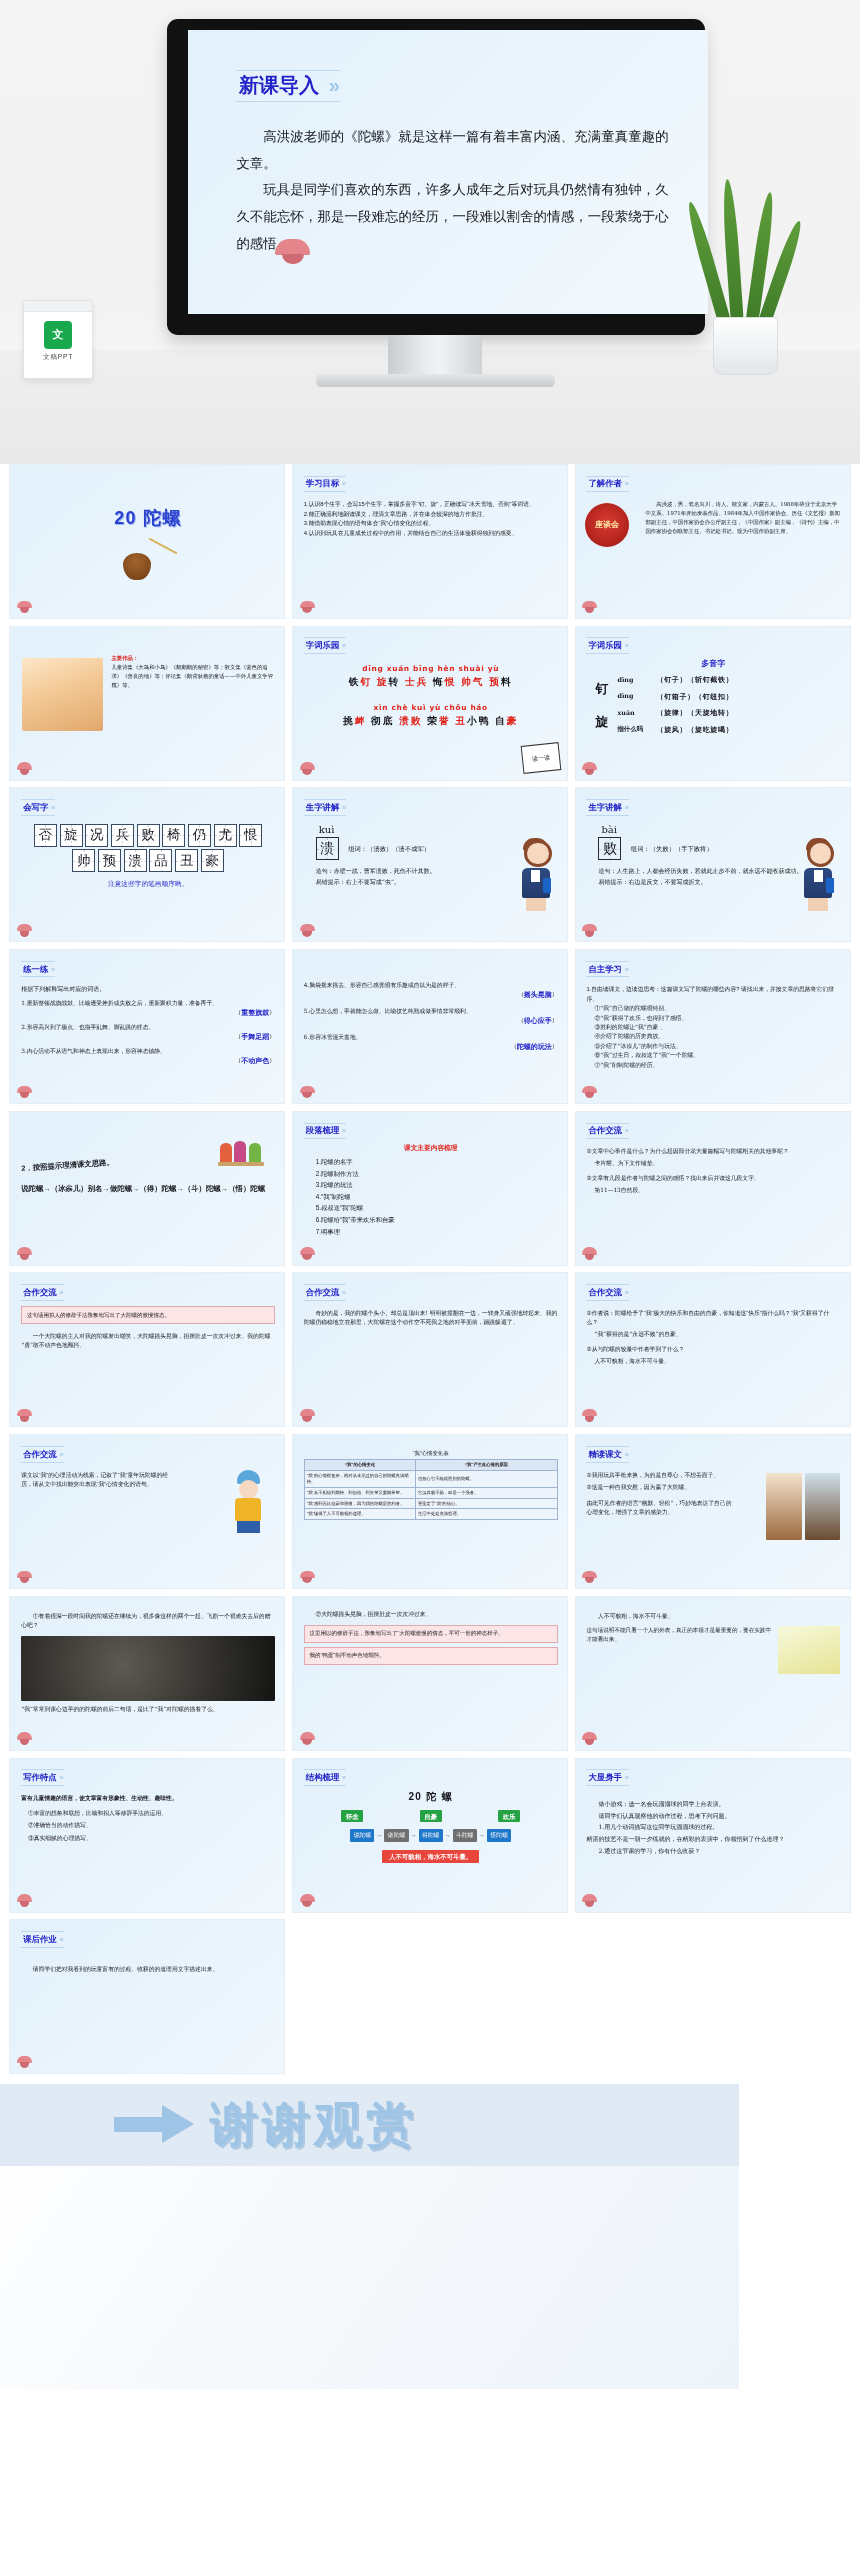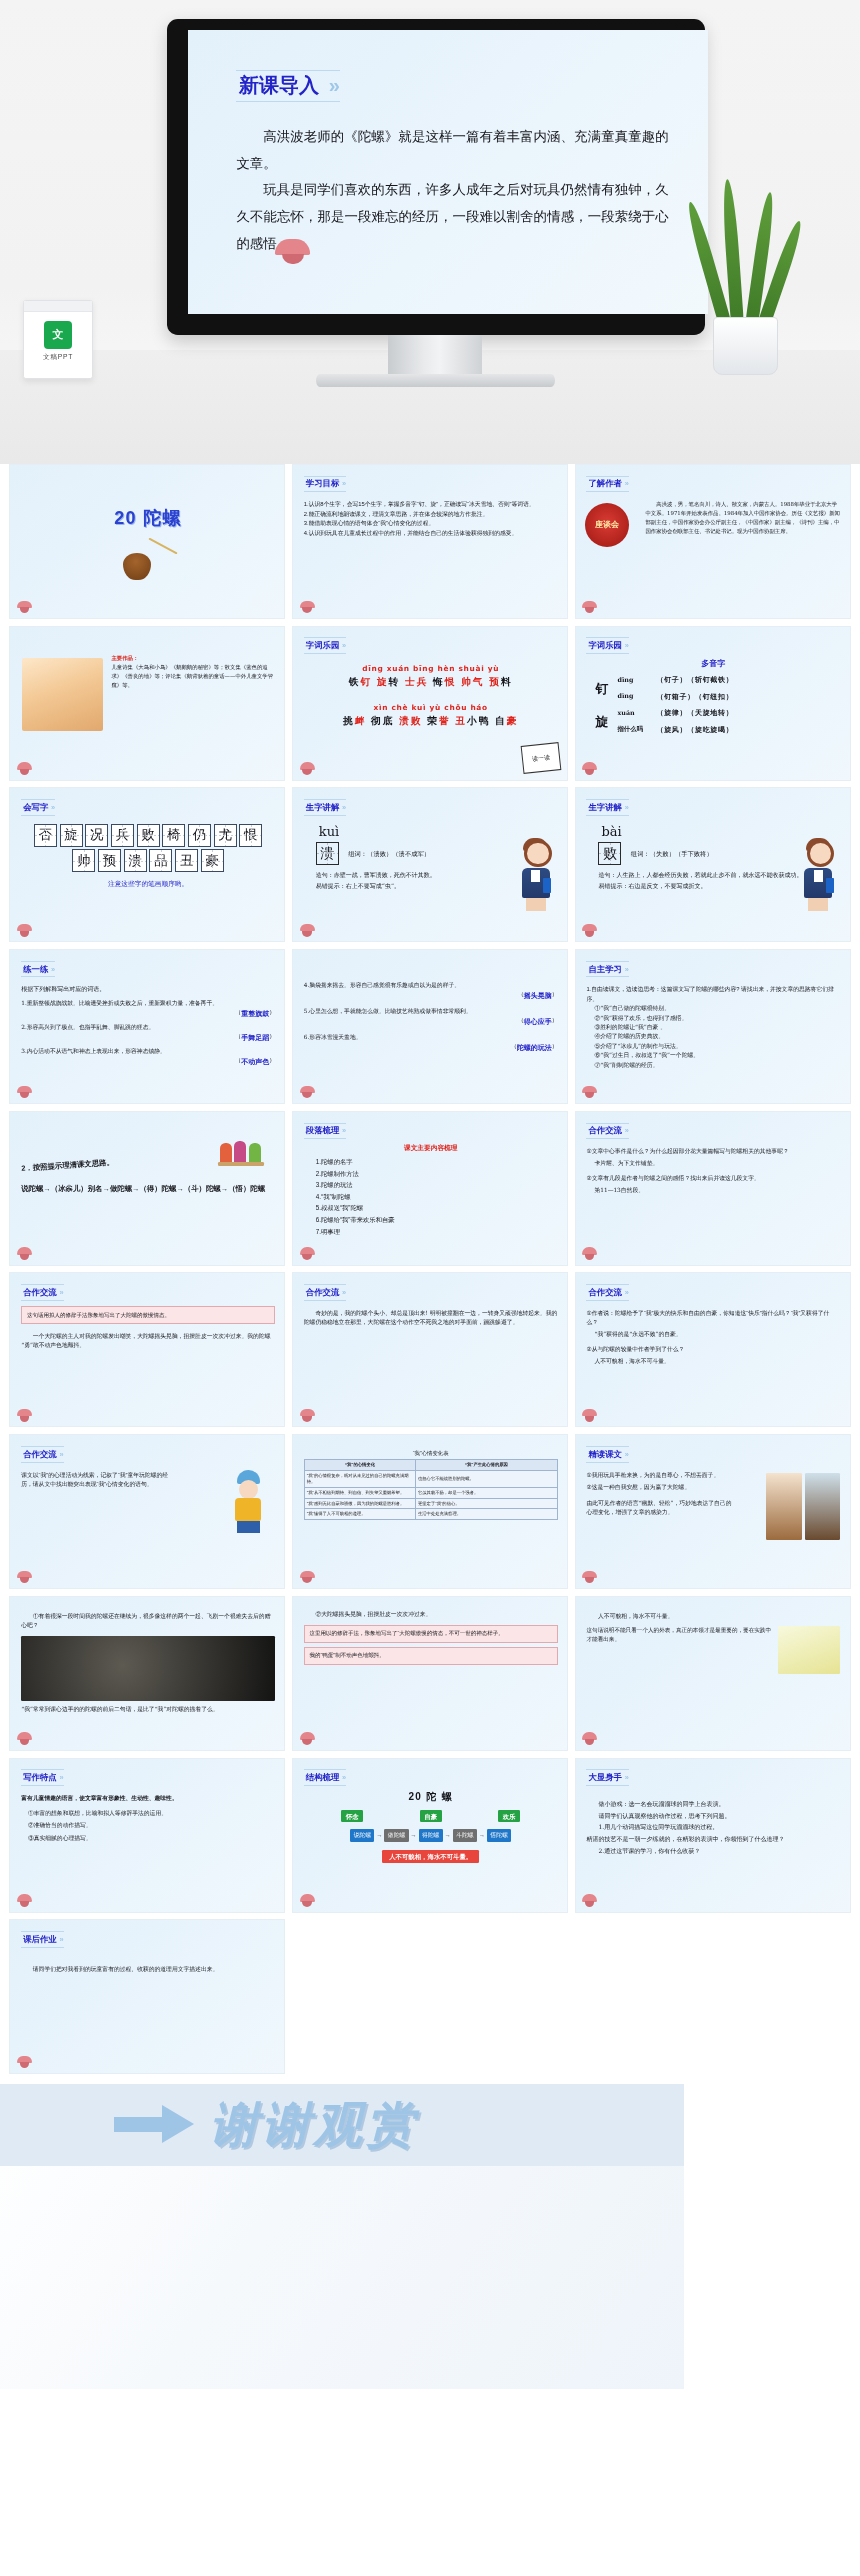--- a/index.html
+++ b/index.html
@@ -169,21 +169,21 @@
   .hz-cell::before, .hz-cell::after {
     content:""; position:absolute; background: repeating-linear-gradient(90deg,#c8cdd6 0 2px, transparent 2px 4px);
   }
   .hz-cell::before { left:0; right:0; top:50%; height:0.7px; }
   .hz-cell::after  { top:0; bottom:0; left:50%; width:0.7px;
     background: repeating-linear-gradient(180deg,#c8cdd6 0 2px, transparent 2px 4px); }
   .hz-note { text-align:center; color:#2323c8; font-size: 6.7px; margin-top: 6.7px; }
 
   
   .sz-wrap { margin-top: 6.7px; position:relative; }
-  .sz-py { font-size: 13px; font-family:"DejaVu Serif","Liberation Serif",serif; margin-left: 15px;}
+  .sz-py { font-size: 10px; font-family:"DejaVu Serif","Liberation Serif",serif; margin-left: 15px;}
   .sz-row { display:flex; align-items:center; gap: 9.4px; margin-left: 12px; }
   .sz-box {
     width: 23px; height: 23px; border:0.8px solid #2a2a2a; background:transparent;
     display:flex; align-items:center; justify-content:center; font-size: 14px;
     font-family:"DejaVu Serif","Liberation Serif",serif; position:relative;
   }
   .sz-box::before { content:""; position:absolute; left:0; right:0; top:50%; height:0.7px;
     background: repeating-linear-gradient(90deg,#b9bfc9 0 2px, transparent 2px 4px); }
   .sz-box::after { content:""; position:absolute; top:0; bottom:0; left:50%; width:0.7px;
     background: repeating-linear-gradient(180deg,#b9bfc9 0 2px, transparent 2px 4px); }
@@ -196,21 +196,21 @@
             background:#f6d9c0; border: 3.4px solid #8a4a2b; box-sizing: content-box;}
   .t-hair { position:absolute; left:5.4px; top:-2px; width:25.5px; height:13.4px; background:#8a4a2b;
             border-radius: 12.8px 12.8px 2.7px 2.7px;}
   .t-body { position:absolute; left: 4px; top: 28px; width: 28px; height: 30px;
             background: linear-gradient(180deg,#2d4b82,#24396a); border-radius: 5.4px 5.4px 2px 2px;}
   .t-shirt { position:absolute; left: 13.4px; top: 30px; width: 9.4px; height: 12px; background:#fff;}
   .t-book { position:absolute; left: 25.5px; top: 38px; width: 8px; height: 15px; background:#1b63c6; border-radius:0.7px;}
   .t-legs { position:absolute; left: 8px; top: 58px; width: 20px; height: 13.4px; background:#f0cfb3;}
 
   
-  .prac-line { display:flex; justify-content:flex-end; }
+  .prac-line { display:flex; justify-content:flex-end;font-family:Liberation Mono, monospace; }
   .ans { color:#2323c8; font-weight:bold; font-size: 7px; }
 
   
   .dl-head-red { color:#e0241c; font-weight:bold; font-size: 6.7px; text-align:center; margin-bottom:2.7px;}
   .dl-list { font-size: 6.3px; line-height:1.85; margin-left: 12px;}
 
   
   .note-box {
     margin-top: 5.4px; padding: 3.4px 4.7px; border:0.7px solid #e2a9ae;
     background:#fbe5e6; font-size: 5.5px; line-height:1.65;
@@ -235,24 +235,23 @@
   .jg-foot {
     margin: 8px auto 0; width: fit-content; background:#e8453c; color:#fff;
     font-size: 6.4px; font-weight:bold; padding: 2px 6.7px; border-radius:1.3px;
   }
 
   
   .plain { margin-top: 12px; font-size: 6px; line-height:1.95; }
 
   
   .footer {
-    width:684px; height: 305px;
+    width:739px; height: 305px;
     background: linear-gradient(125deg,#ffffff 0%, #f6f9fc 40%, #eef4fa 100%);
     position:relative;
-    font-style:italic;
   }
   .thanks-band {
     position:absolute; left:0; right:0; top: 0; height: 82px;
     background:#dfeaf5;
     display:flex; align-items:center; gap: 15px; padding-left: 114px;
   }
   .big-arrow {
     width: 81px; height: 36px; position:relative; flex: none;
   }
   .big-arrow .shaft { position:absolute; left:0; top:10.8px; width:58px; height:15px; background:#9ec4e6;}

